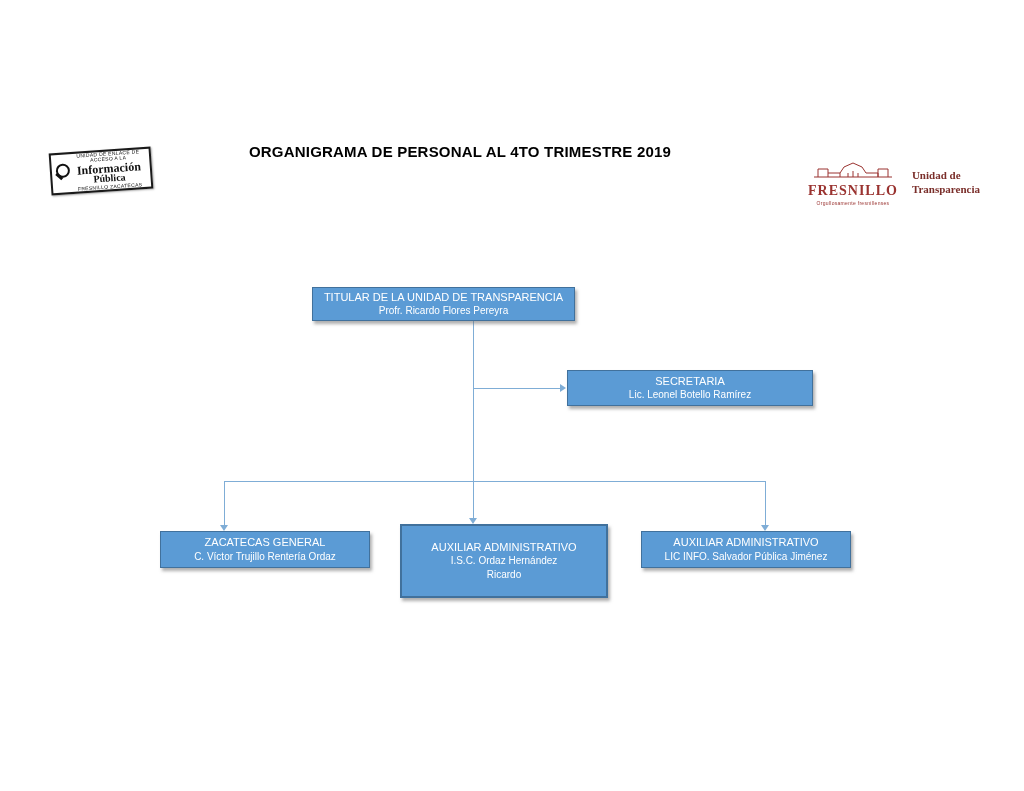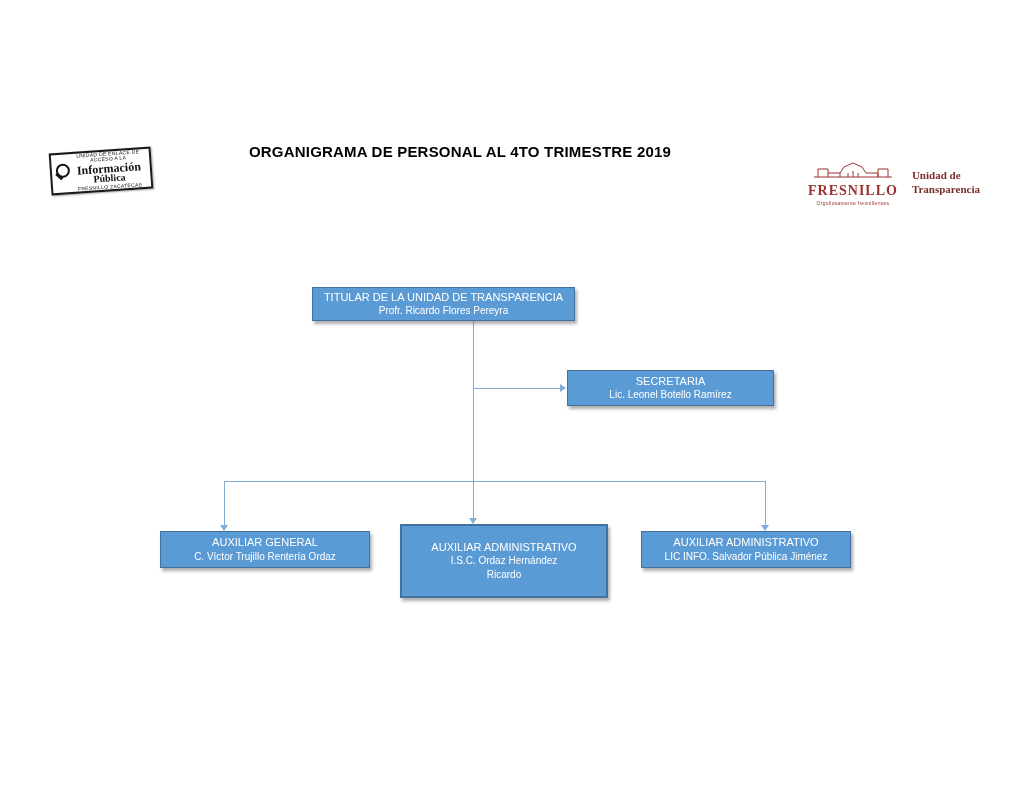--- a/index.html
+++ b/index.html
@@ -58,21 +58,21 @@
     position:absolute; background:#5b9bd5; border:1px solid #41719c;
     box-shadow:2px 3px 3px rgba(110,110,110,0.55);
     color:#fff; text-align:center;
     display:flex; flex-direction:column; justify-content:center;
     box-sizing:border-box; z-index:2;
   }
   .node .t { font-size:11px; line-height:1.35; }
   .node .n { font-size:10px; line-height:1.4; }
 
   #node-titular     { left:312px; top:267px; width:263px; height:34px;margin-top:20px; }
-  #node-secretaria  { left:567px; top:370px; width:207px; height:36px; }
+  #node-secretaria  { left:567px; top:370px; width:246px; height:36px; }
   #node-auxgen      { left:160px; top:531px; width:210px; height:37px; }
   #node-auxadm1     { left:400px; top:524px; width:208px; height:74px; border-width:2px; }
   #node-auxadm2     { left:641px; top:531px; width:210px; height:37px; }
 
   
   .h, .v { position:absolute; background:#7fadd6; z-index:1; }
   .h { height:1px; }
   .v { width:1px; }
   .arr-d {
     position:absolute; width:0; height:0; z-index:1;
@@ -150,21 +150,21 @@
     <div class="t">TITULAR DE LA UNIDAD DE TRANSPARENCIA</div>
     <div class="n">Profr. Ricardo Flores Pereyra</div>
   </div>
 
   <div class="node" id="node-secretaria">
     <div class="t">SECRETARIA</div>
     <div class="n">Lic. Leonel Botello Ramírez</div>
   </div>
 
   <div class="node" id="node-auxgen">
-    <div class="t">AUXILIAR GENERAL</div>
+    <div class="t">ZACATECAS GENERAL</div>
     <div class="n">C. Víctor Trujillo Rentería Ordaz</div>
   </div>
 
   <div class="node" id="node-auxadm1">
     <div class="t">AUXILIAR ADMINISTRATIVO</div>
     <div class="n">I.S.C. Ordaz Hernández</div>
     <div class="n">Ricardo</div>
   </div>
 
   <div class="node" id="node-auxadm2">

